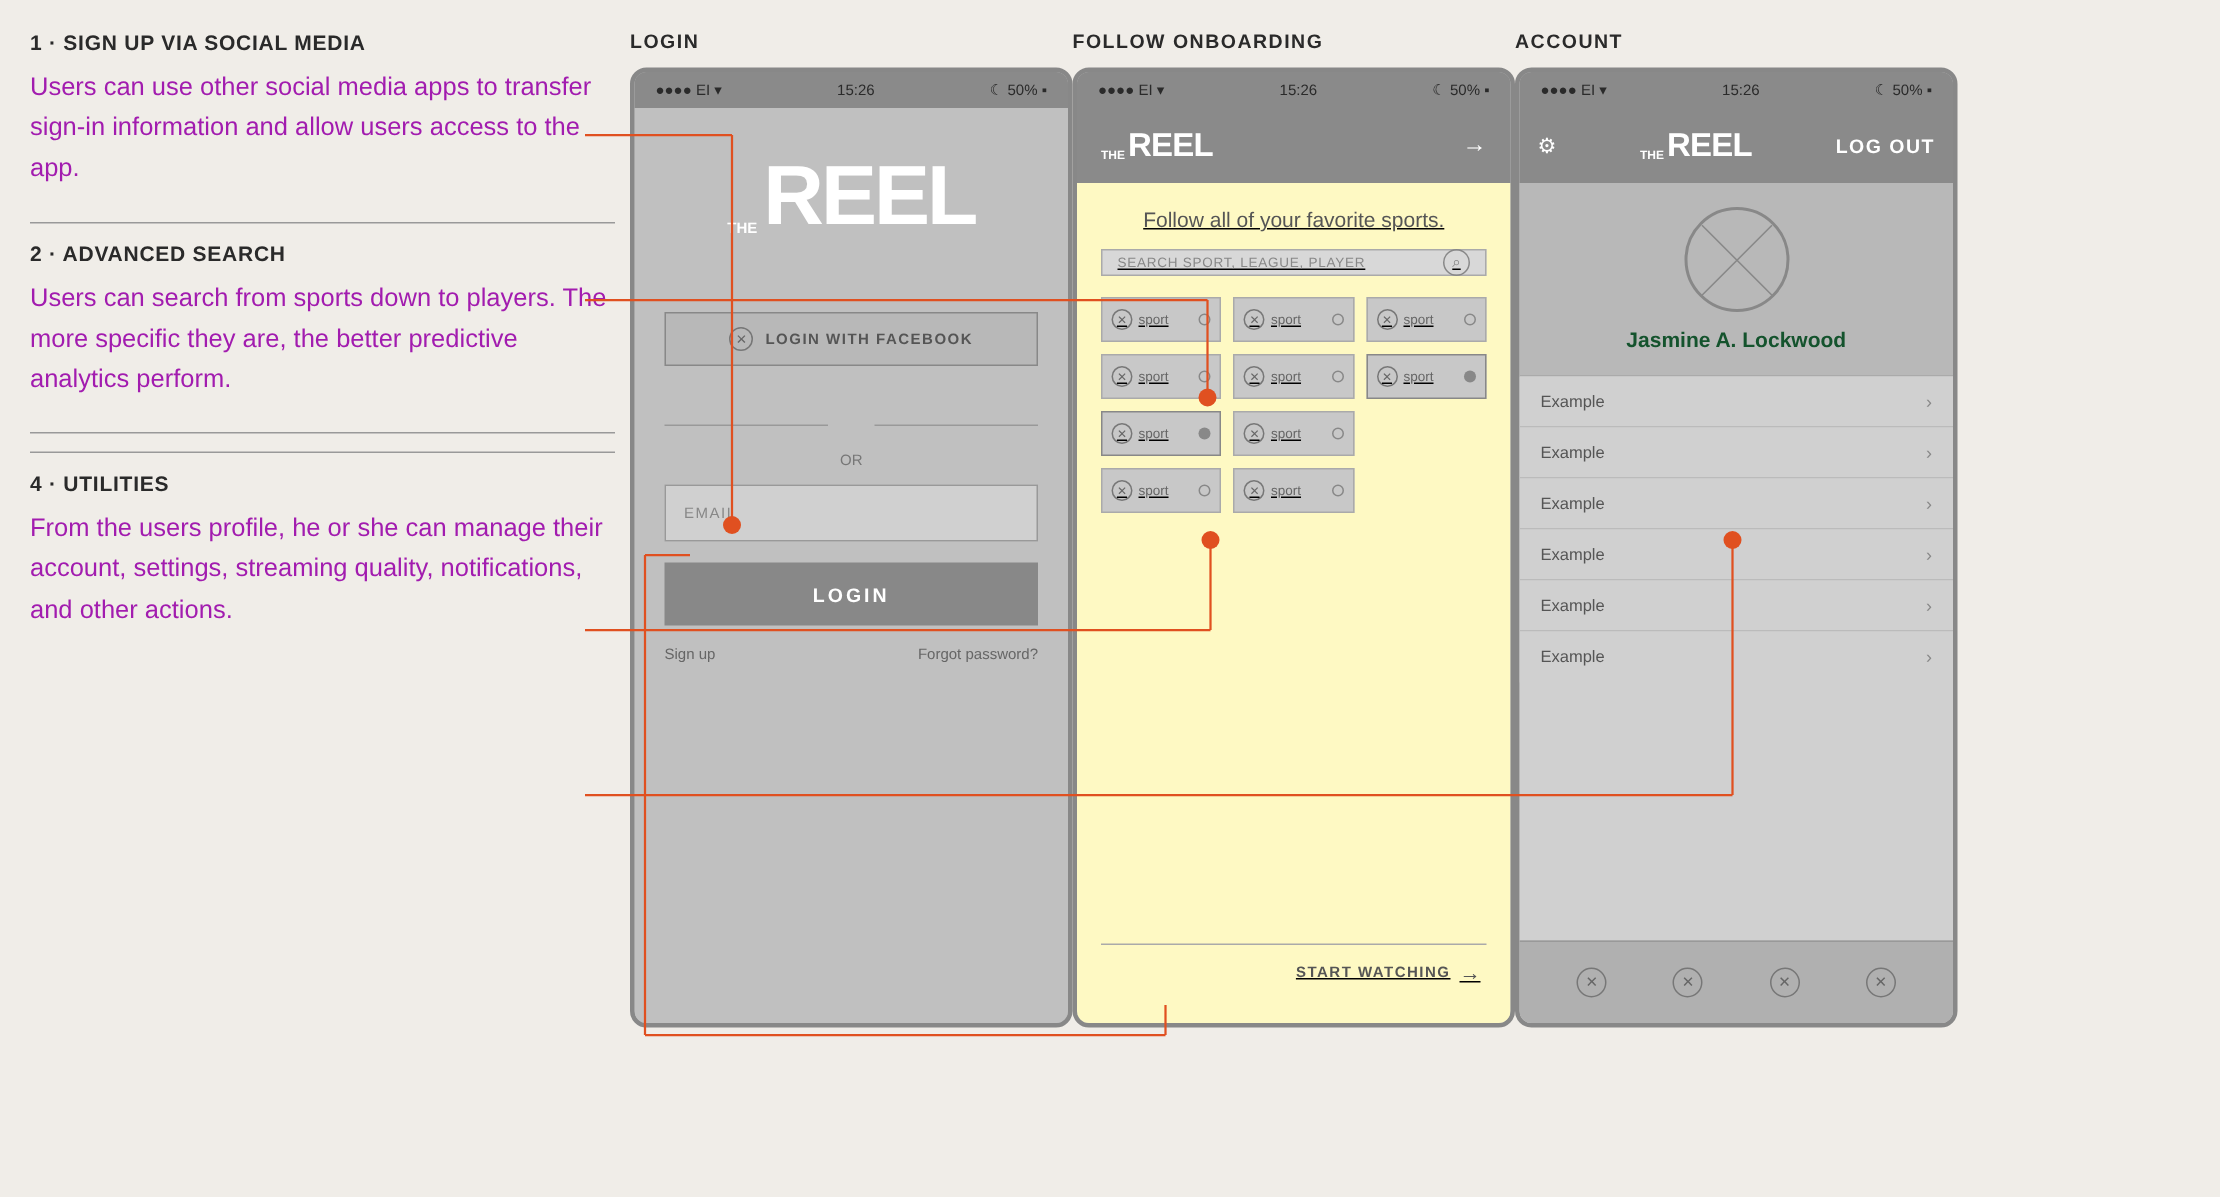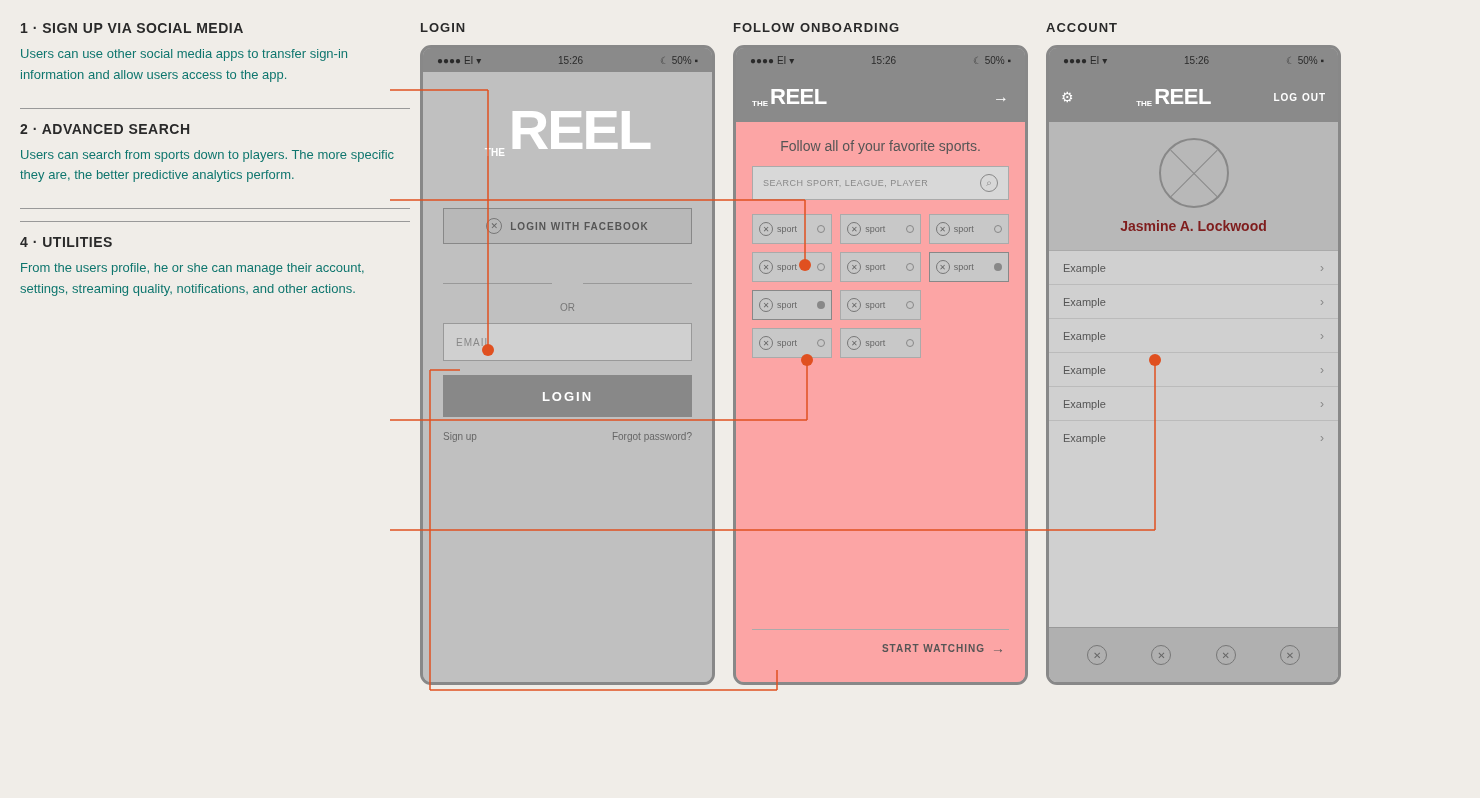--- a/index.html
+++ b/index.html
@@ -23,22 +23,22 @@
     .section-title {
       font-size: 15px;
       font-weight: 700;
       color: #2a2a2a;
       letter-spacing: 0.5px;
       margin-bottom: 8px;
       text-transform: uppercase;
     }
 
     .section-text {
-      font-size: 13px;
-      color: #0f766e;
+      font-size: 17px;
+      color: #a21caf;
       line-height: 1.6;
       margin-bottom: 22px;
     }
 
     .section-divider {
       border: none;
       border-top: 1px solid #999;
       margin-bottom: 12px;
       width: 100%;
     }
@@ -67,21 +67,20 @@
       font-size: 10px;
       color: #2a2a2a;
       flex-shrink: 0;
     }
 
     .phones-wrapper {
       position: absolute;
       left: 420px;
       top: 20px;
       display: flex;
-      gap: 18px;
     }
 
     .phone-column {
       display: flex;
       flex-direction: column;
       align-items: center;
     }
 
     .phone-label-text {
       font-size: 13px;
@@ -204,23 +203,24 @@
     }
 
     .bottom-link-text {
       font-size: 10px;
       color: #666;
     }
 
     
     .onboarding-phone-body {
       flex: 1;
-      background: #fca5a5;
+      background: #fef9c3;
       display: flex;
       flex-direction: column;
+      text-decoration: underline;
     }
 
     .onboard-header {
       background: #8a8a8a;
       height: 50px;
       display: flex;
       align-items: center;
       justify-content: space-between;
       padding: 0 16px;
     }
@@ -258,21 +258,21 @@
     }
 
     .follow-text {
       font-size: 14px;
       color: #555;
       text-align: center;
       margin-bottom: 12px;
     }
 
     .search-bar {
-      height: 34px;
+      height: 18px;
       background: #d8d8d8;
       border: 1px solid #aaa;
       display: flex;
       align-items: center;
       padding: 0 10px;
       margin-bottom: 14px;
     }
 
     .search-placeholder {
       flex: 1;
@@ -379,21 +379,21 @@
       justify-content: space-between;
       padding: 0 12px;
     }
 
     .gear-icon {
       font-size: 14px;
       color: white;
     }
 
     .logout-text {
-      font-size: 10px;
+      font-size: 13px;
       font-weight: 700;
       color: white;
       letter-spacing: 1px;
       text-transform: uppercase;
     }
 
     .account-content {
       flex: 1;
       display: flex;
       flex-direction: column;
@@ -425,21 +425,21 @@
       top: 50%;
       left: 0;
     }
 
     .avatar-x-line1 { transform: rotate(45deg); }
     .avatar-x-line2 { transform: rotate(-45deg); }
 
     .username-text {
       font-size: 14px;
       font-weight: 700;
-      color: #7f1d1d;
+      color: #14532d;
     }
 
     .menu-list {
       flex: 1;
       background: #d0d0d0;
     }
 
     .menu-item {
       height: 34px;
       border-bottom: 1px solid #bbb;

